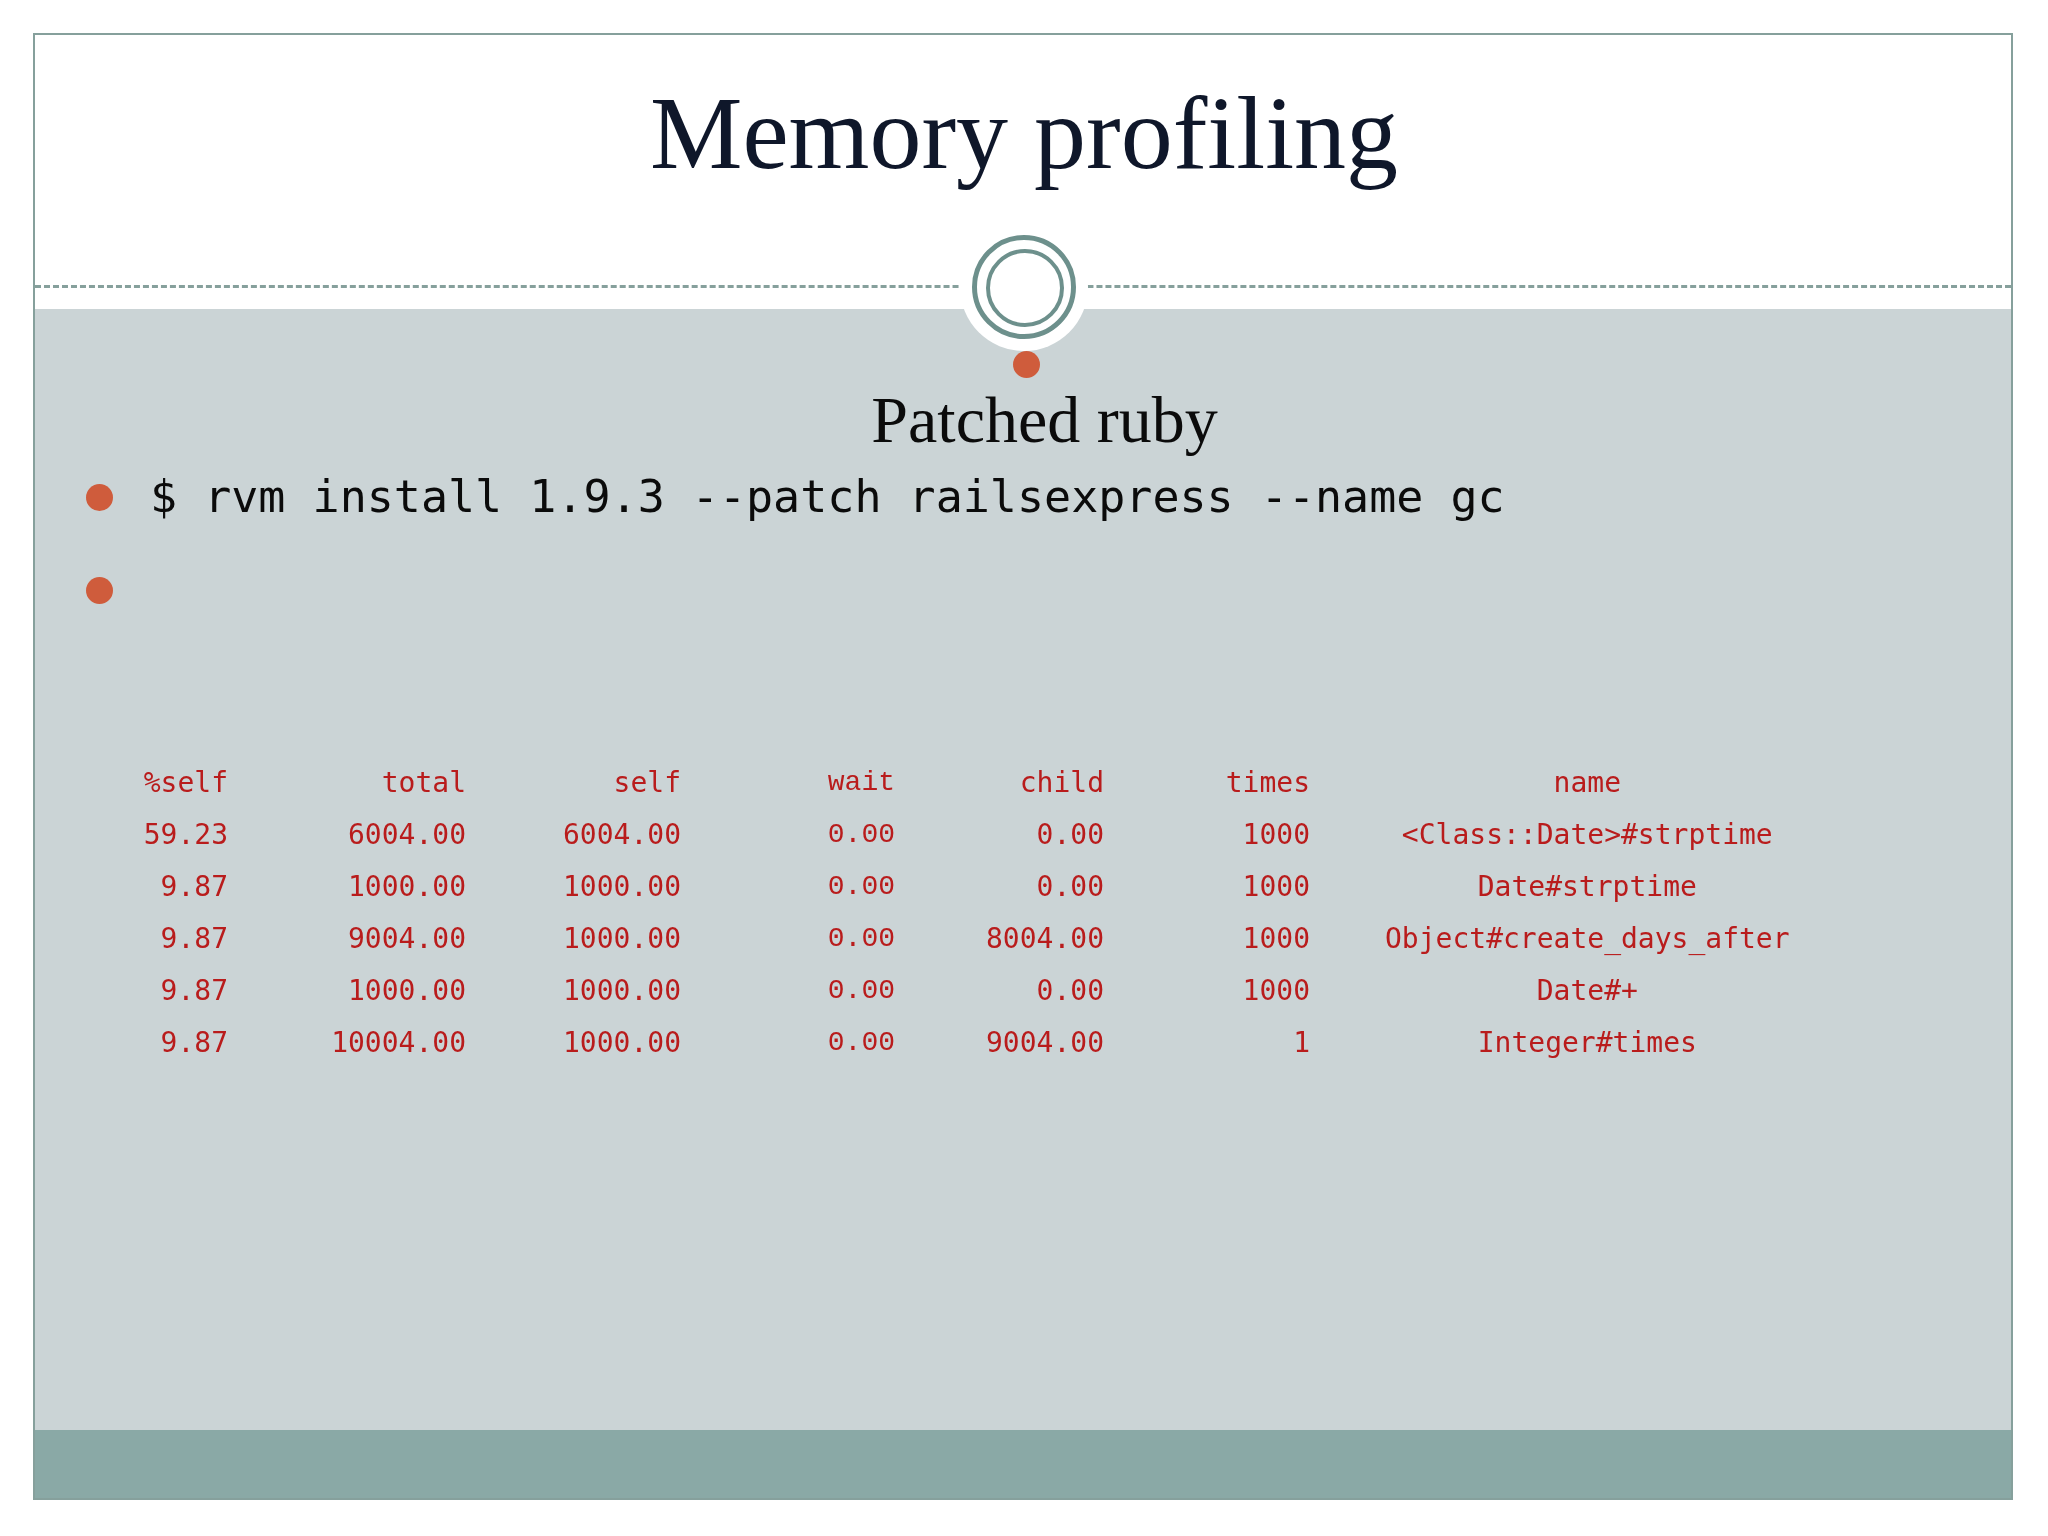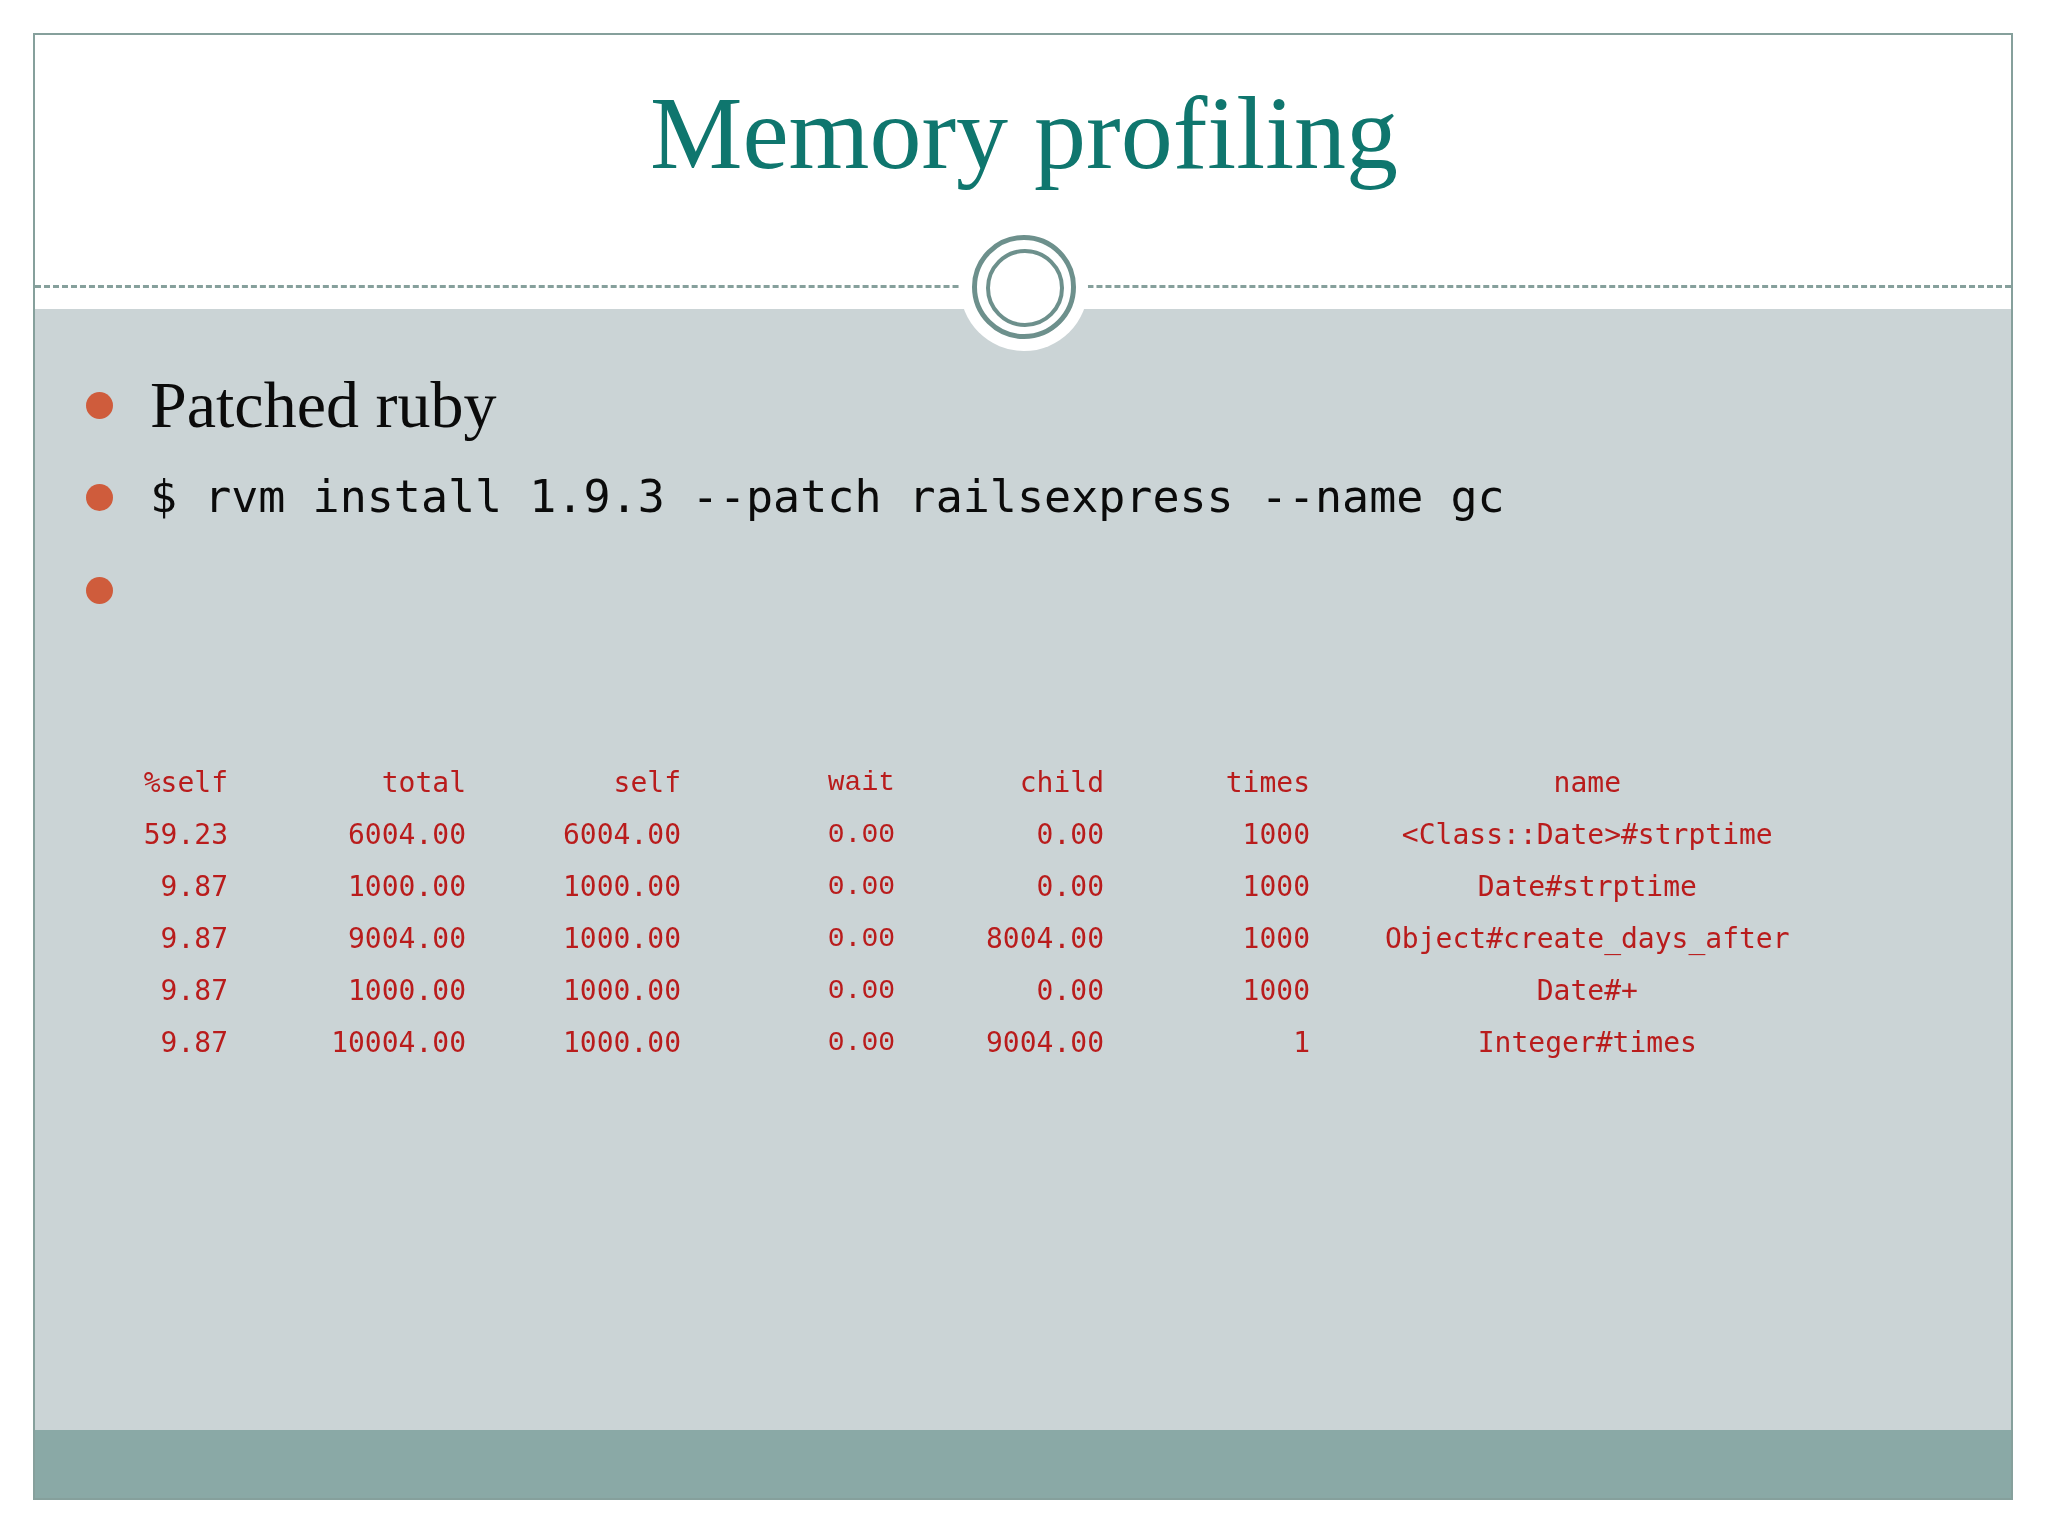--- a/index.html
+++ b/index.html
@@ -9,21 +9,21 @@
   }
   .frame {
     position:absolute; left:33px; top:33px; width:1976px; height:1463px;
     border:2px solid #86a09c; background:#ffffff;
   }
   .header-area {
     position:absolute; left:0; top:0; right:0; height:274px; background:#ffffff;
   }
   .slide-title {
     position:absolute; left:0; top:68px; width:100%; text-align:center;
-    font-size:104px; line-height:1.25; color:#0f766e; font-weight:400;
+    font-size:104px; line-height:1.25; color:#0f172a; font-weight:400;
   }
   .body-area {
     position:absolute; left:0; right:0; top:274px; height:1121px;
     background:#cbd4d6;
   }
   .footer-band {
     position:absolute; left:0; right:0; bottom:0; height:68px;
     background:#8aa9a6;
   }
   .dashed-divider {
@@ -43,21 +43,21 @@
     border:4px solid #6d908c; border-radius:50%;
   }
   .bullet-row {
     position:absolute; left:86px; right:45px; display:flex; align-items:center;
     color:#0b0b0b;
   }
   .bullet-dot {
     flex:0 0 auto; width:27px; height:27px; border-radius:50%;
     background:#cf5c3c; margin-right:37px;
   }
-  .bullet-serif { top:363px; height:84px; }
+  .bullet-serif { top:351px; height:84px;flex-direction:column; }
   .bullet-serif .bullet-text {
     font-size:66px; line-height:84px;
     font-family:"Liberation Serif","DejaVu Serif",serif;
   }
   .bullet-mono1 { top:458px; height:78px; }
   .bullet-mono2 { top:551px; height:78px; }
   .bullet-text-mono {
     font-size:45px; line-height:78px; white-space:pre;
     font-family:"DejaVu Sans Mono","Liberation Mono",monospace;
   }

